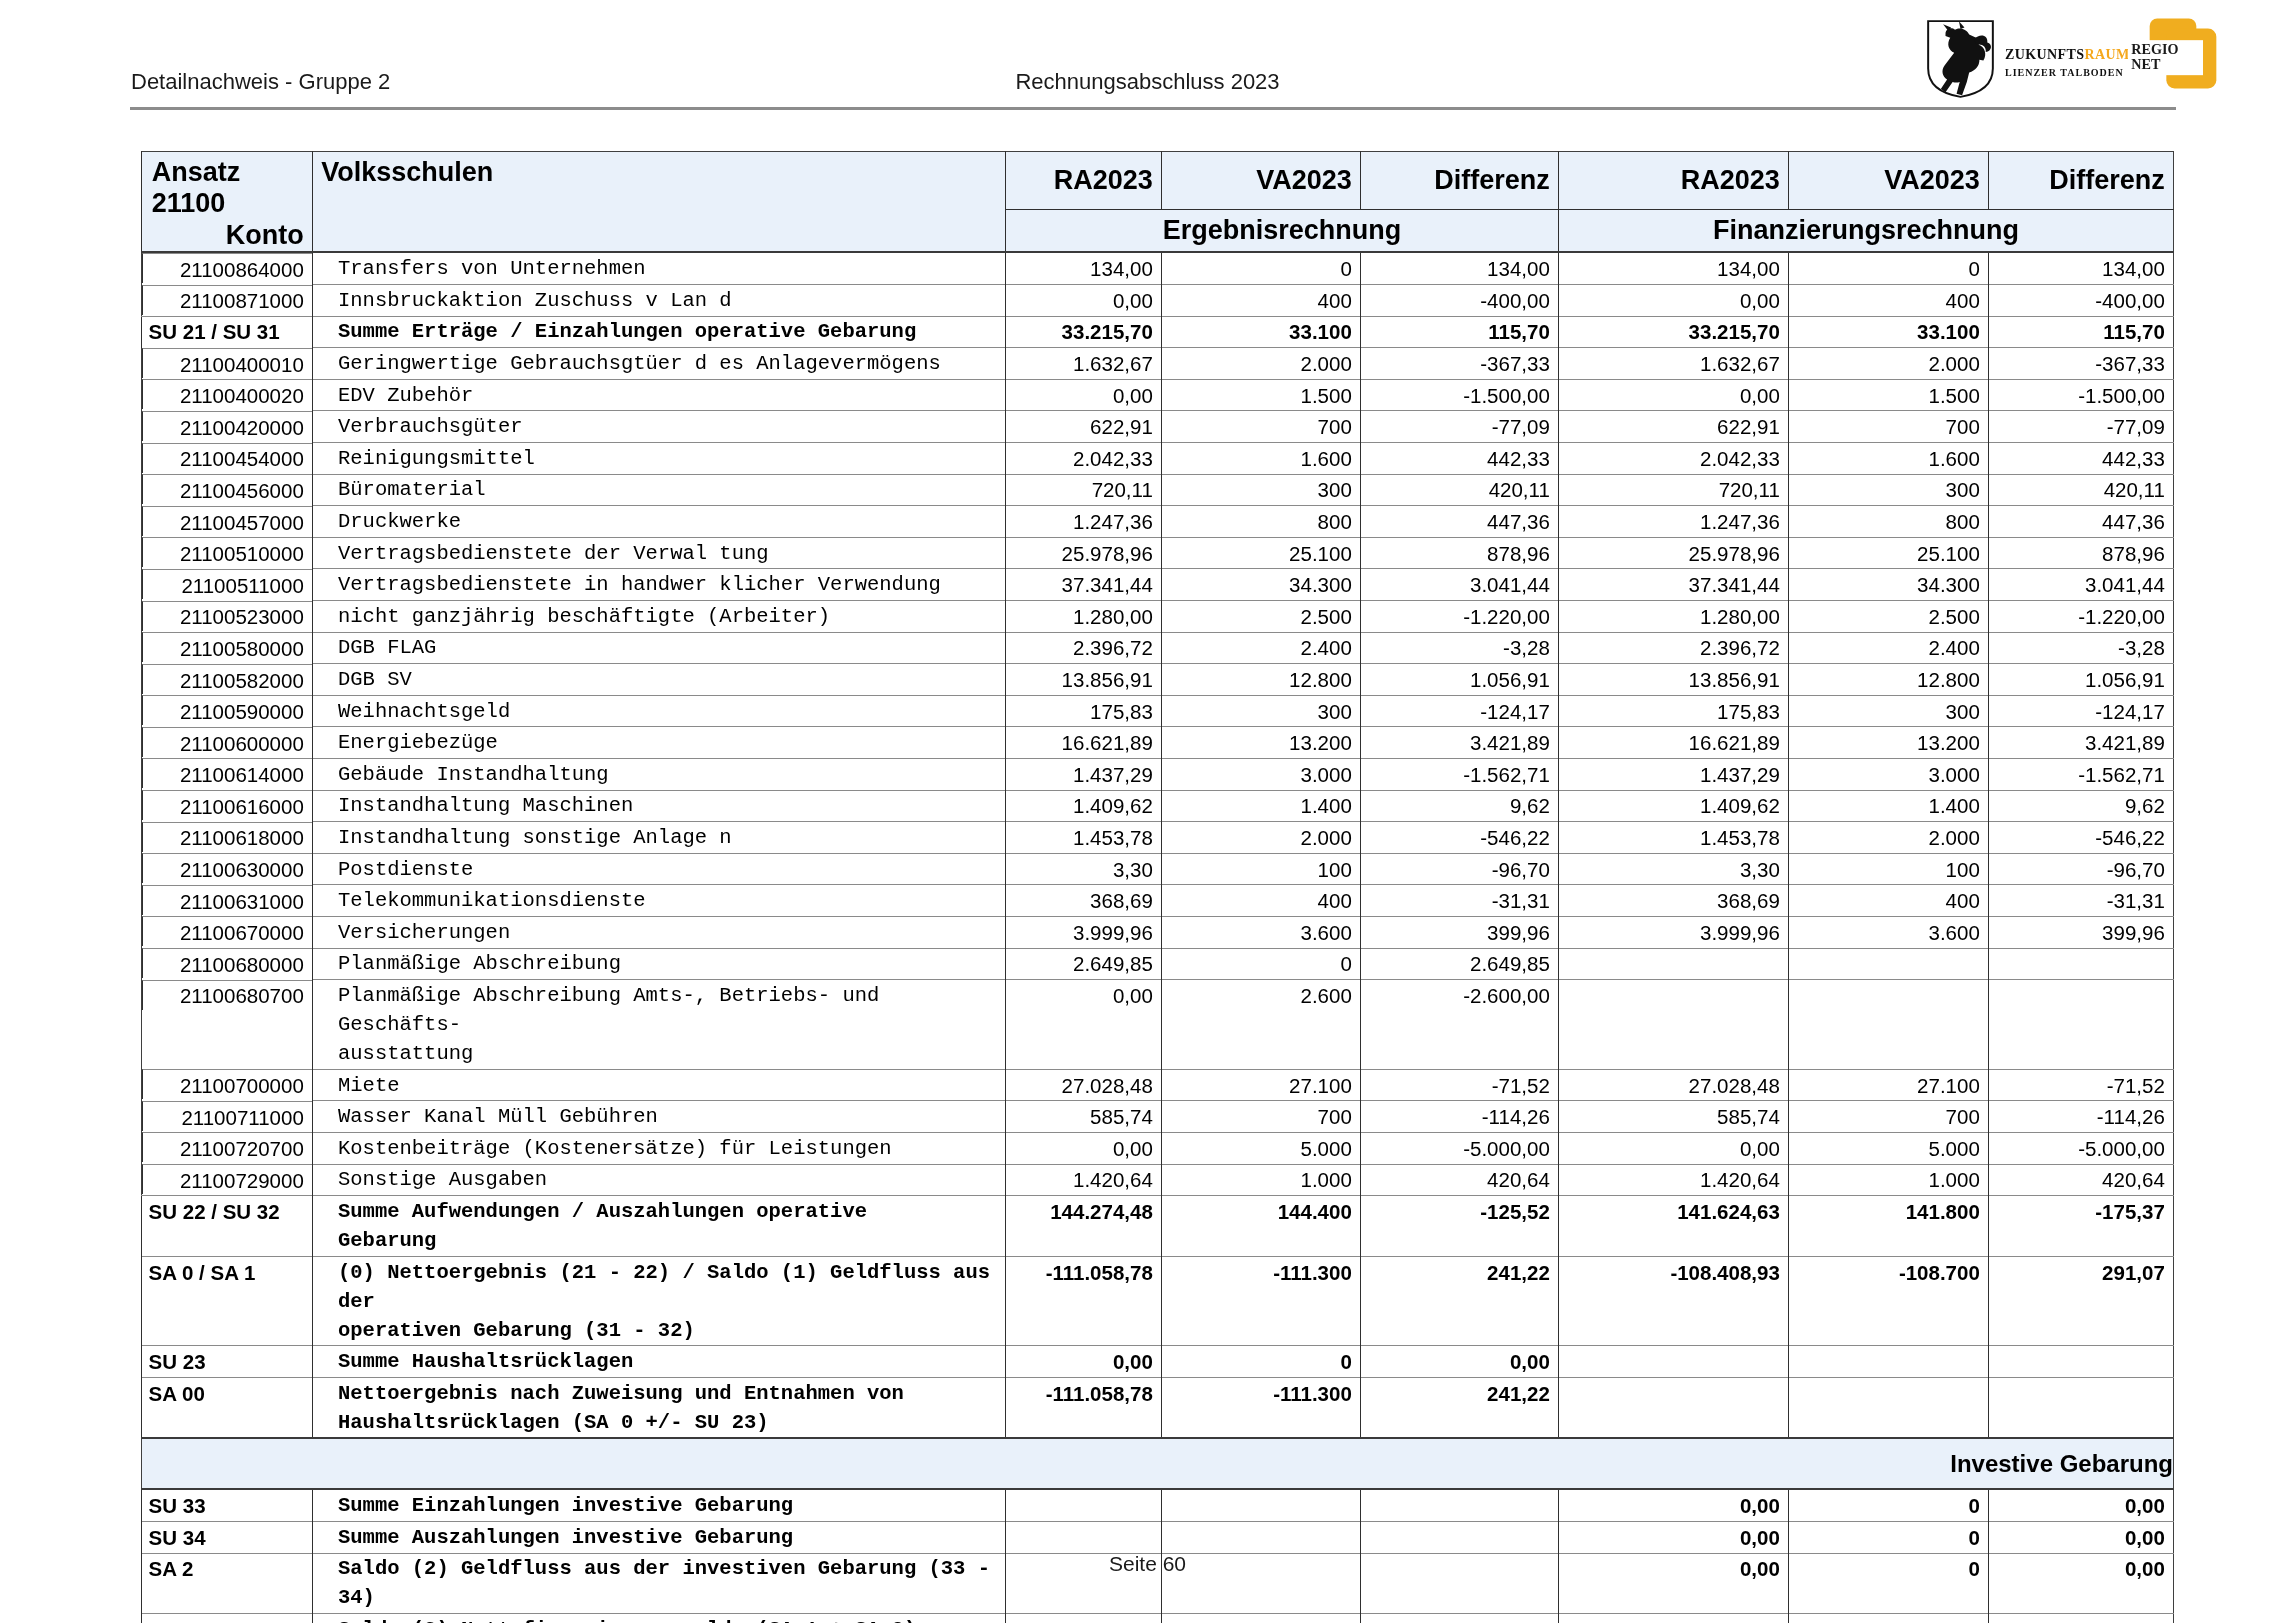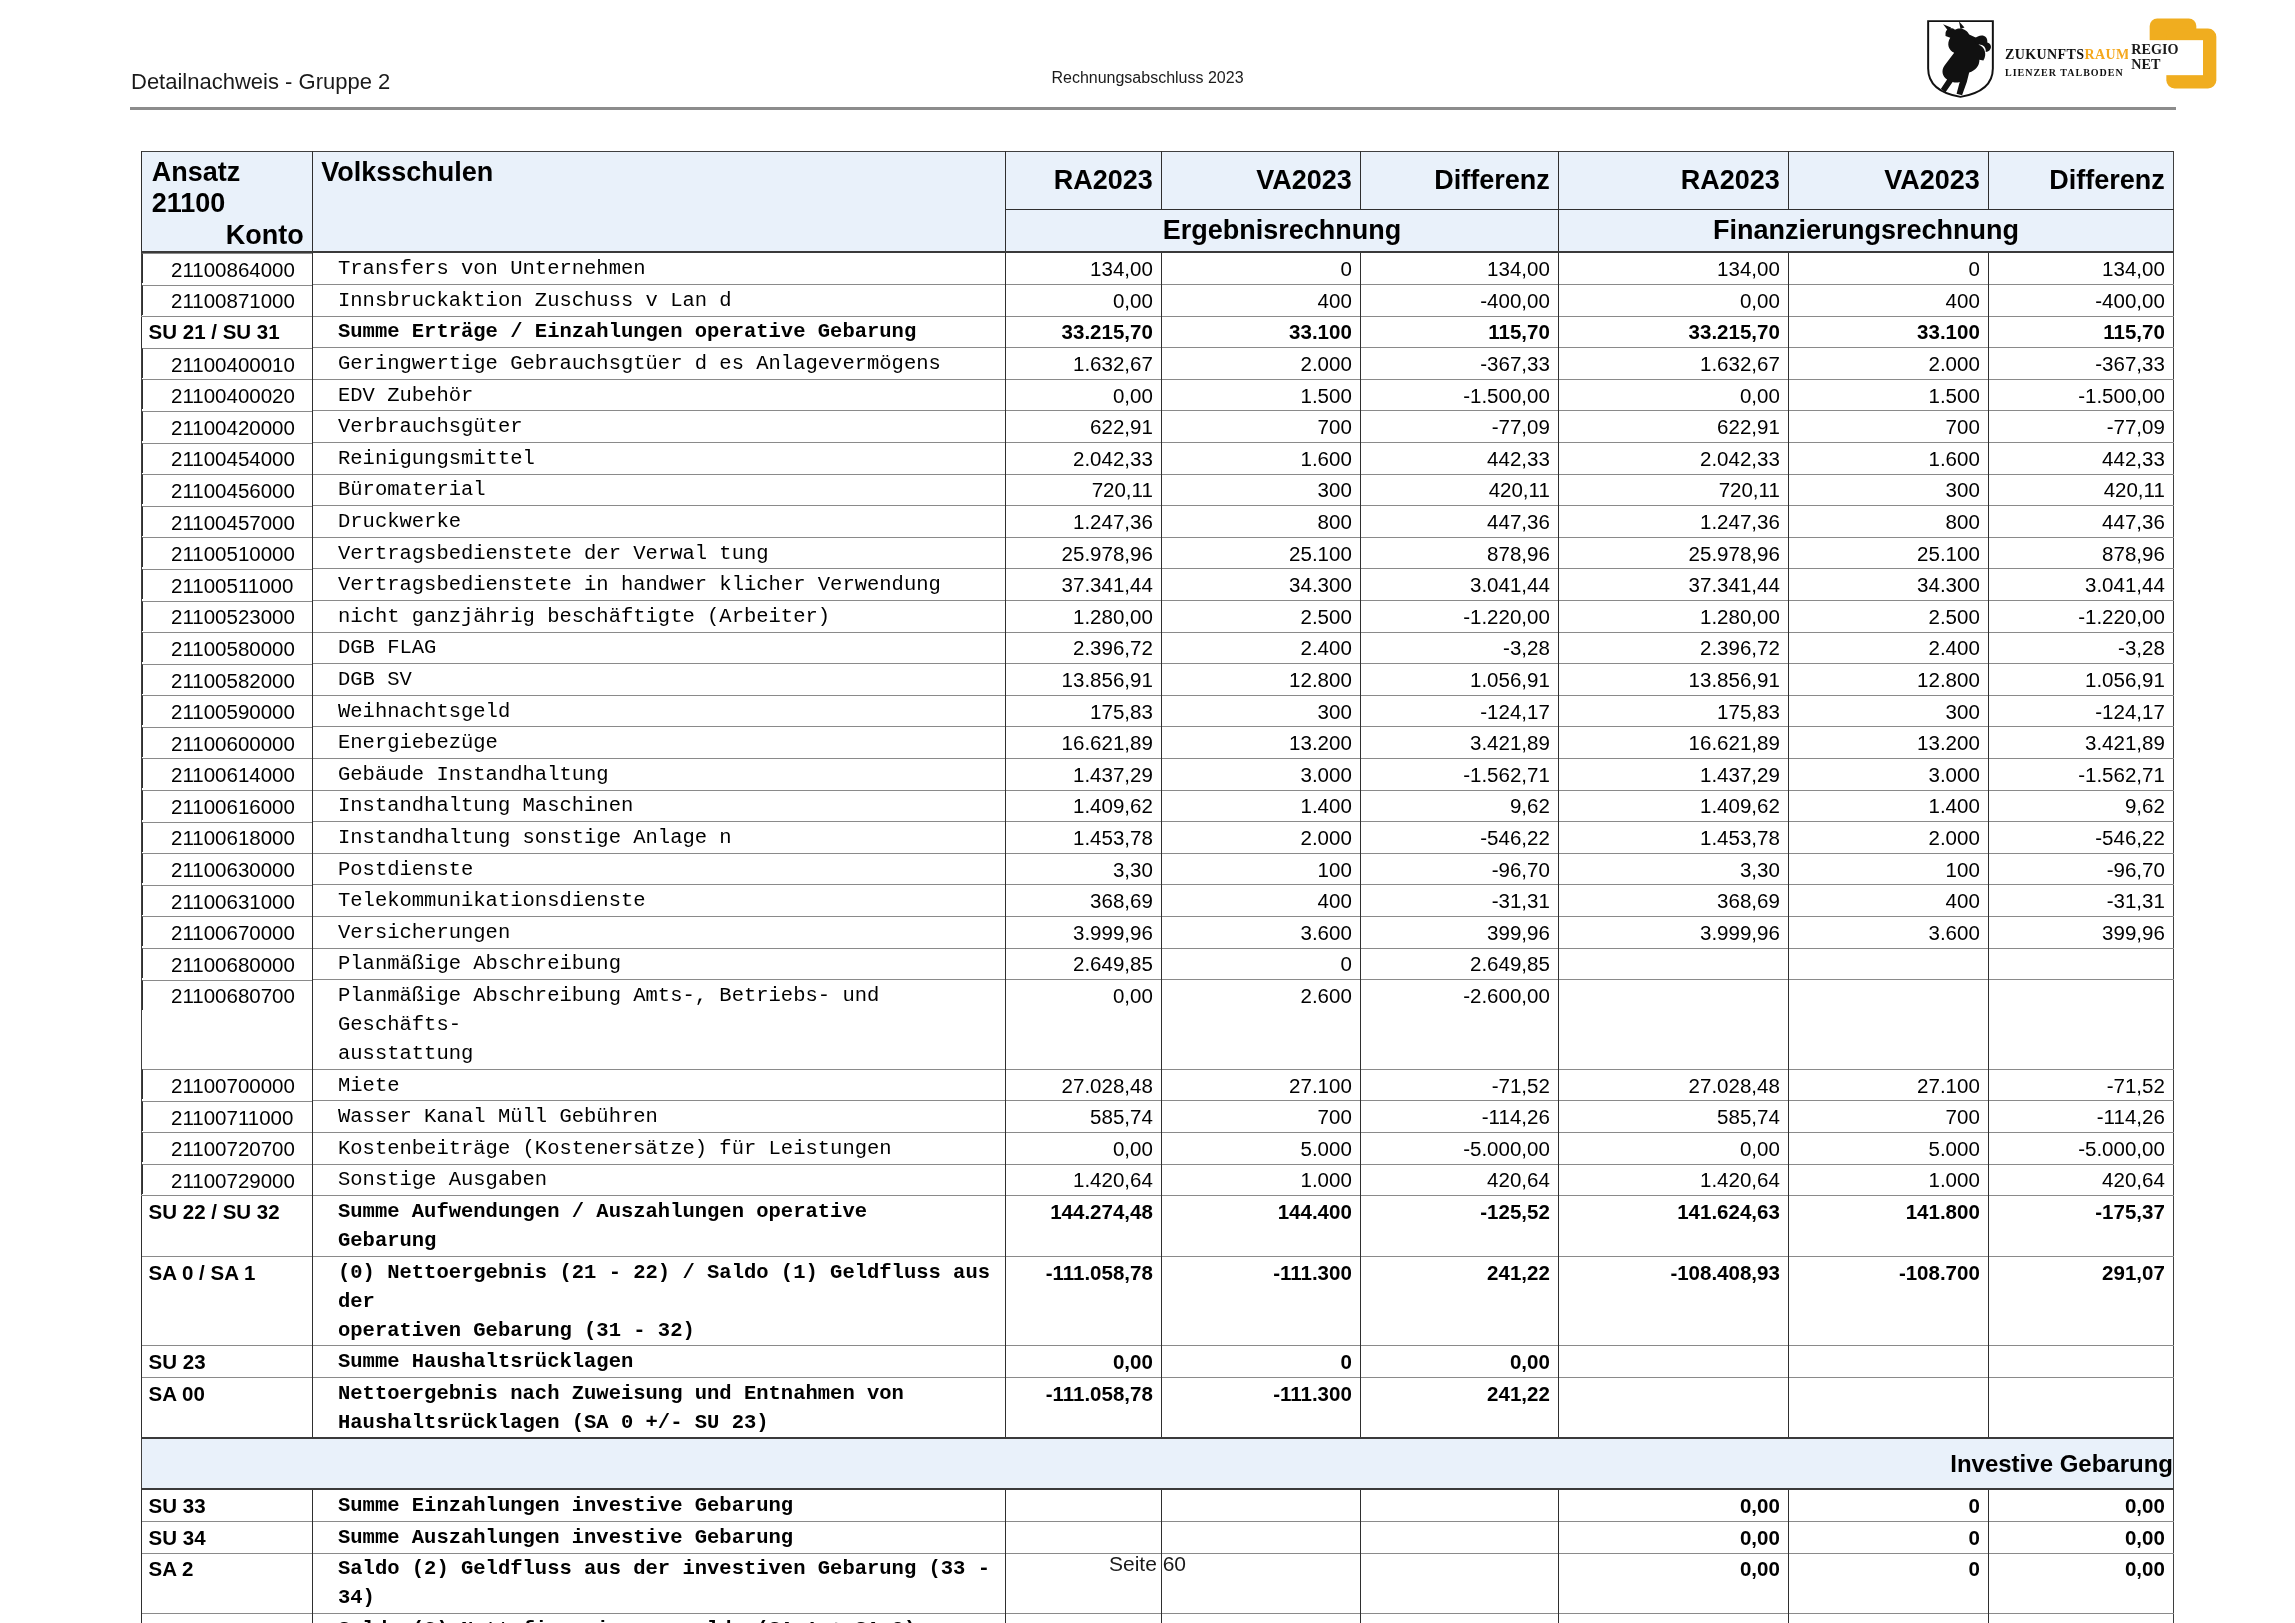--- a/index.html
+++ b/index.html
@@ -4,21 +4,21 @@
 <style>
   * { box-sizing: border-box; }
   html, body { margin: 0; padding: 0; background: #ffffff; }
   body {
     width: 2295px; height: 1623px; position: relative;
     font-family: "Liberation Sans", sans-serif; color: #000;
   }
 
   
   .page-header-left  { position: absolute; left: 131px; top: 69px; font-size: 22px; color: #1a1a1a; }
-  .page-header-center{ position: absolute; left: 0; top: 69px; width: 2295px; text-align: center; font-size: 16px; color: #1a1a1a; }
+  .page-header-center{ position: absolute; left: 0; top: 69px; width: 2295px; text-align: center; font-size: 22px; color: #1a1a1a; }
   .header-rule { position: absolute; left: 130px; top: 107px; width: 2046px; height: 2.5px; background: #8c8c8c; }
 
   
   .logo-wrap { position: absolute; left: 1925px; top: 14.8px; width: 295px; height: 97px; }
   .logo-shield { position: absolute; left: 0; top: 3.3px; width: 71px; height: 82px; }
   .logo-textblock { position: absolute; left: 80px; top: 31px; width: 123px; font-family: "Liberation Serif", serif; font-weight: bold; }
   .logo-wordmark { font-size: 14px; letter-spacing: 0.4px; white-space: nowrap; color: #111; }
   .logo-wordmark .accent { color: #F5A81C; }
   .logo-wordmark sup { font-size: 7.4px; }
   .logo-sub { font-size: 10px; letter-spacing: 1px; margin-top: 5px; white-space: nowrap; color: #111; }
@@ -44,21 +44,21 @@
   .h-konto  { text-align: right; padding: 1.6px 8.2px 0 0; }
   .h-title  { vertical-align: top; padding: 4.9px 0 0 8.2px; }
   .h-val    { text-align: right; vertical-align: middle; padding-right: 8.2px; border-bottom: 1.6px solid #2f2f2f; }
   .h-group  { text-align: center; vertical-align: middle; }
 
   tbody td {
     border-left: 1.6px solid #2f2f2f; border-top: 1.6px solid #8a8a8a;
     font-size: 20.5px; line-height: 29px; vertical-align: top;
     height: 30px; padding: 0.8px 0;
   }
-  .c-flex { display: flex; justify-content: flex-start; padding: 0.8px 8.2px 0.8px 28px; }
+  .c-flex { display: flex; justify-content: flex-end; padding: 0.8px 8.2px 0.8px 28px; }
   .code-sum { font-weight: bold; padding-left: 6.6px; }
   .c-text { padding-left: 25px; white-space: pre-line; font-family: Liberation Mono, monospace; }
   .c-num  { text-align: right; padding-right: 8.2px; }
   tr.sum td { font-weight: bold; }
 
   tbody.band { border-top: 2.5px solid #3a3a3a; border-bottom: 2.5px solid #3a3a3a; }
   .section-row td {
     background: #E9F1FA; height: 51px; font-size: 24px; font-weight: bold;
     vertical-align: middle; padding-left: 6.6px; line-height: normal;
     border-left: none; border-top: none; text-align: right;

